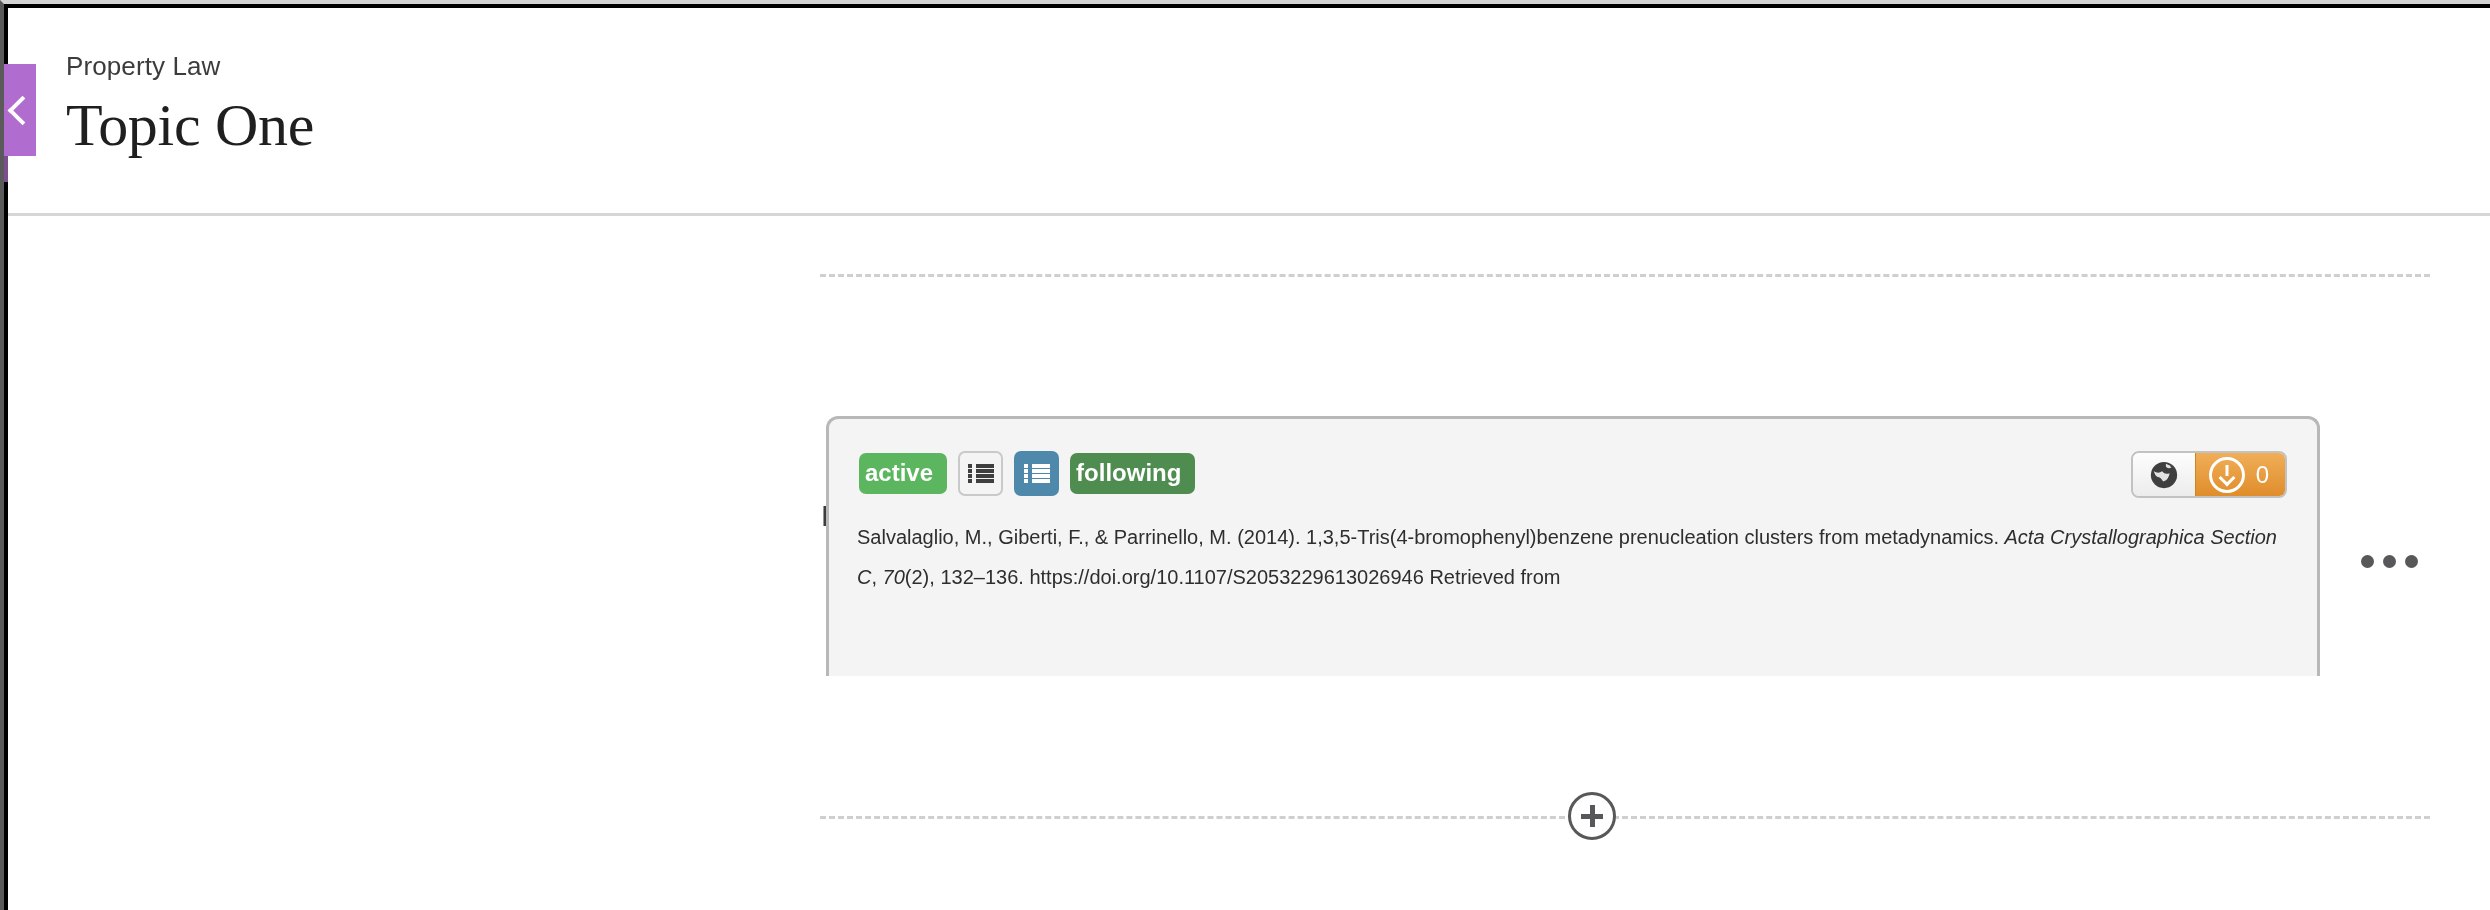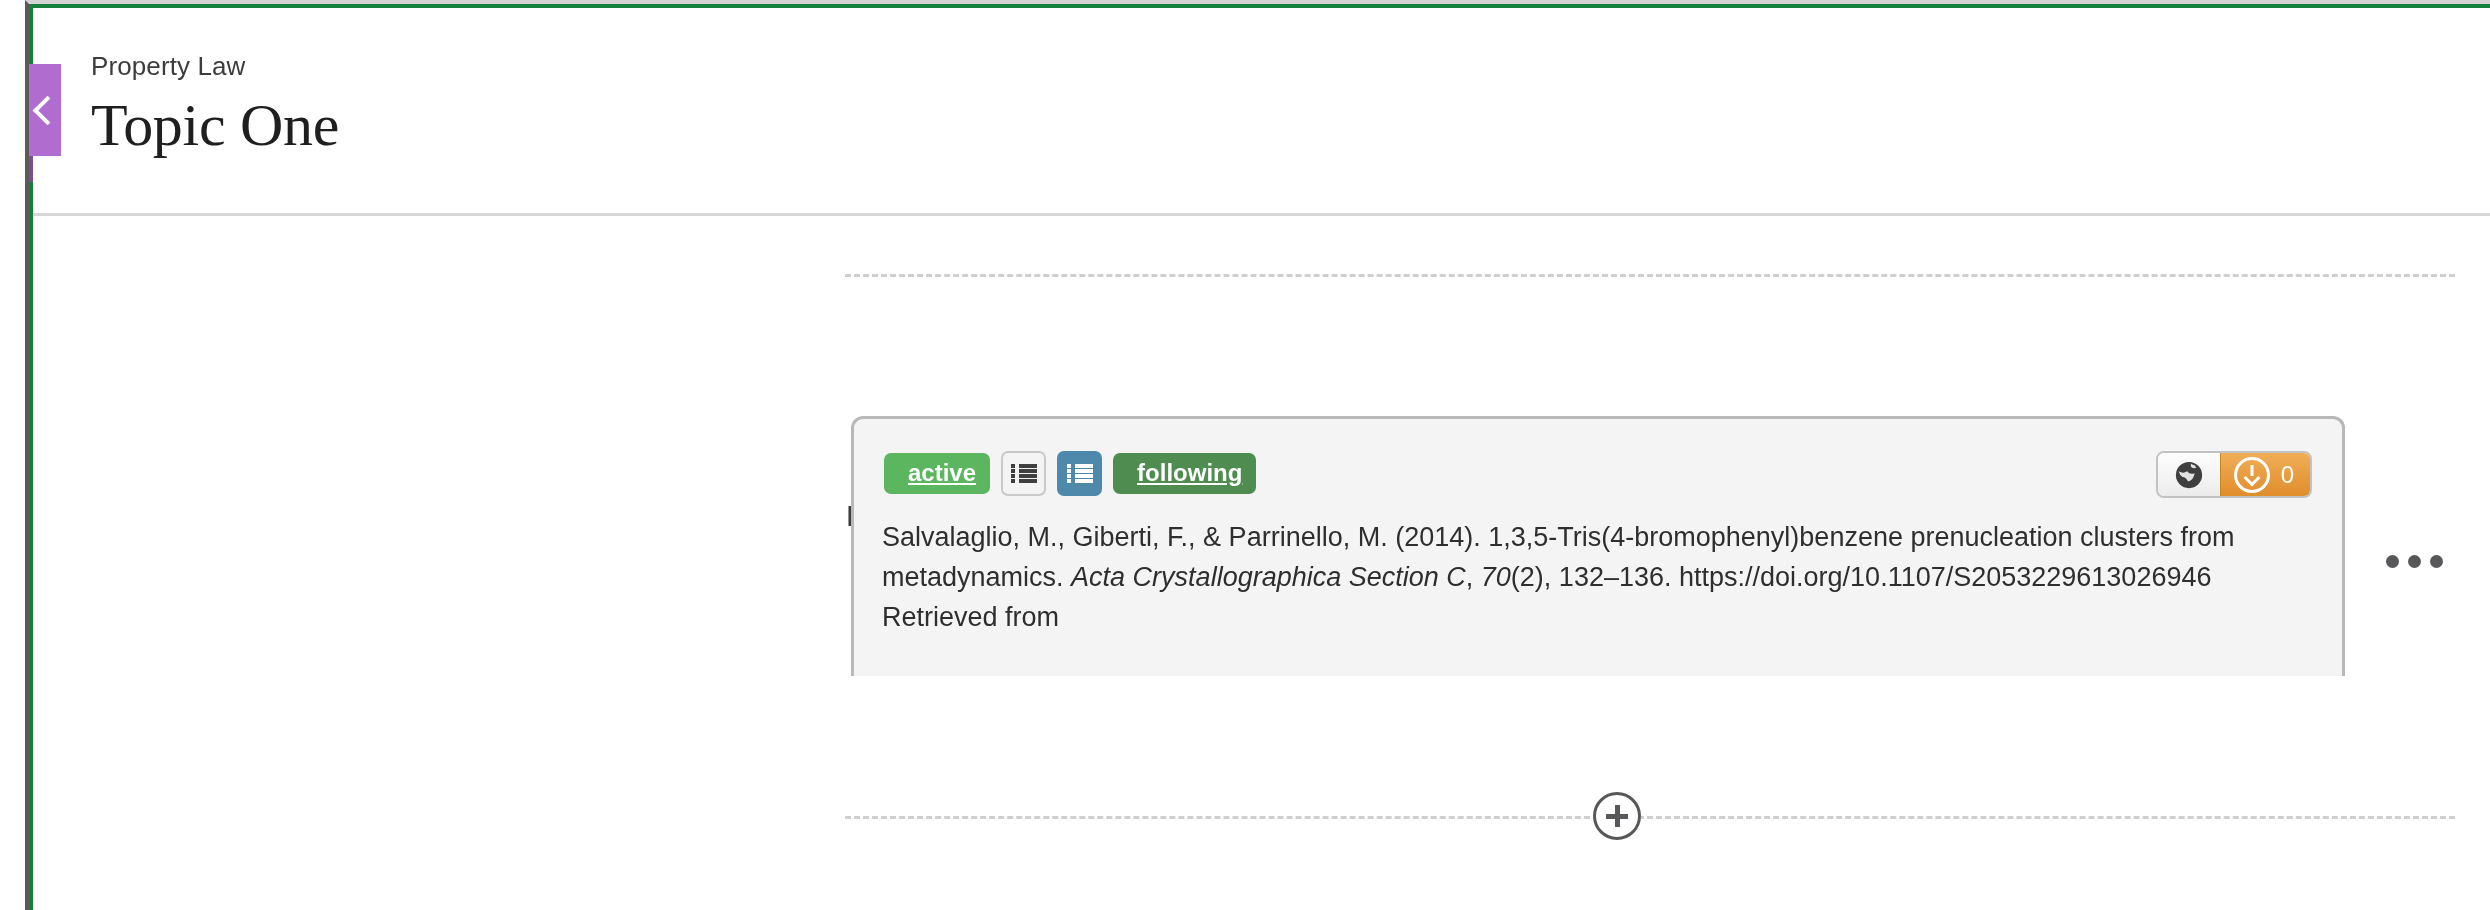--- a/index.html
+++ b/index.html
@@ -12,25 +12,24 @@
     background: #ffffff;
     font-family: "Liberation Sans", sans-serif;
     overflow: hidden;
     position: relative;
   }
 
   
   #app-frame {
     position: absolute;
     inset: 0;
-    background: #15803d;
+    background: #000000;
     border-top: 4px solid #d3d3d3;
     border-left: 4px solid #5a5a5a;
     box-sizing: border-box;
-    margin-left: 25px;
   }
 
   
   #collapse-tab {
     position: absolute;
     left: 0px;
     top: 60px;
     width: 32px;
     height: 92px;
     background: #b06cce;
@@ -158,26 +157,25 @@
     top: 32px;
     display: flex;
     align-items: center;
     gap: 11px;
   }
 
   .pill {
     font-size: 24px;
     font-weight: bold;
     color: #ffffff;
-    padding: 8px 14px 9px 24px;
+    padding: 8px 14px 9px 6px;
     border-radius: 7px;
     font-family: "Liberation Sans", sans-serif;
     line-height: 1;
     white-space: nowrap;
-    text-decoration: underline;
   }
   .pill-active   { background: #5cb55f; }
   .pill-required { background: #4f8c4f; }
 
   .icon-btn {
     width: 45px;
     height: 45px;
     border-radius: 7px;
     display: flex;
     align-items: center;
@@ -268,21 +266,21 @@
     border-bottom: 3px solid #ffffff;
     transform: translateX(-50%) rotate(45deg);
   }
 
   
   #citation {
     position: absolute;
     left: 28px;
     top: 98px;
     width: 1432px;
-    font-size: 27px;
+    font-size: 20px;
     line-height: 40px;
     color: #2e2e2e;
     font-family: "Liberation Sans", sans-serif;
   }
   #citation .it { font-style: italic; }
   #citation .line2 { display: block; }
 
   
   #add-block-button {
     position: absolute;

